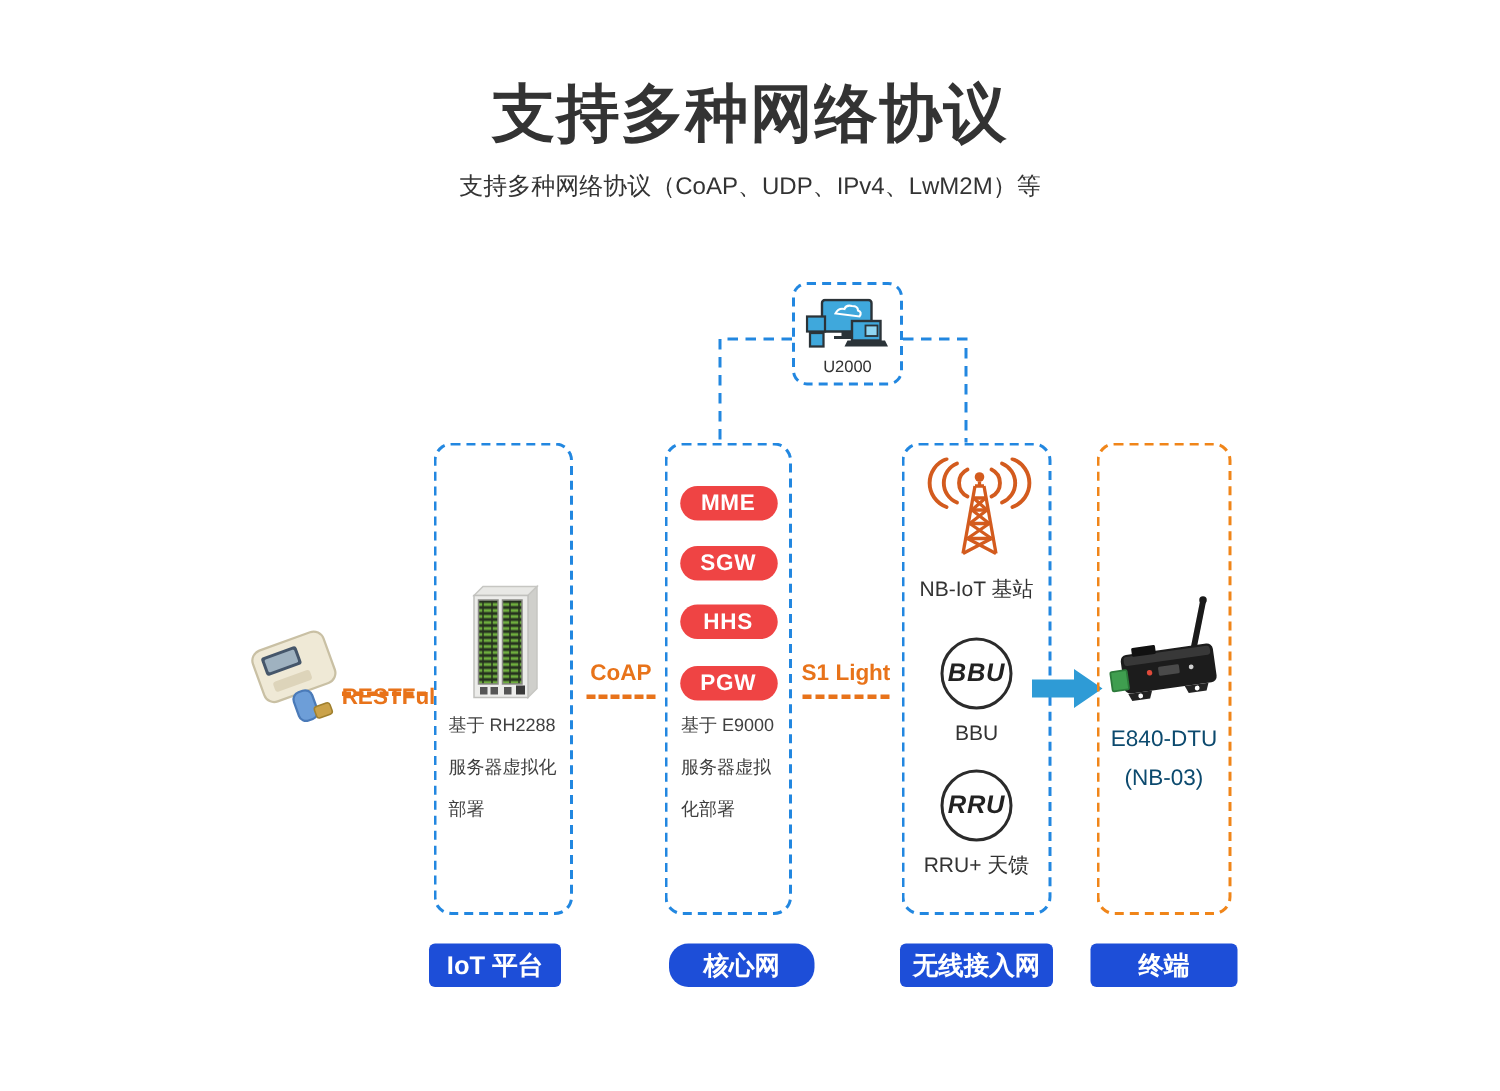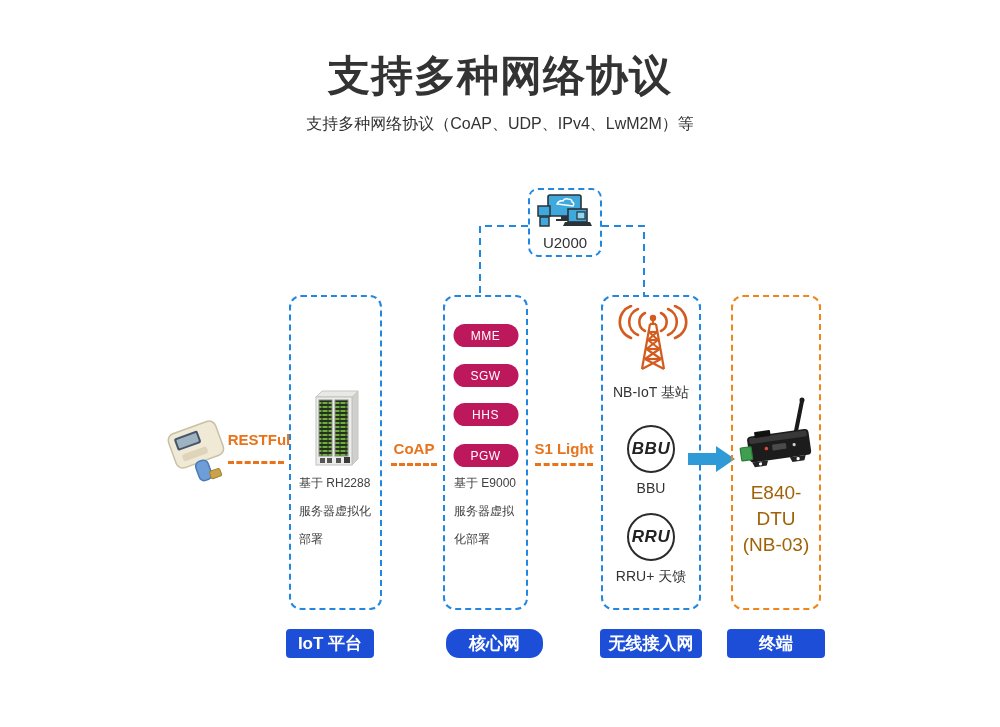--- a/index.html
+++ b/index.html
@@ -12,28 +12,28 @@
          font-size:16px;font-weight:500;color:#333;}
 
   .abs{position:absolute;}
 
   
   .dash-box{position:absolute;border:2px dashed #2287e0;border-radius:12px;box-sizing:border-box;}
   .dash-box.orange{border-color:#f08519;}
 
   .u2000-box{left:528px;top:188px;width:74px;height:69px;border-radius:10px;
              display:flex;flex-direction:column;align-items:center;justify-content:flex-end;padding-bottom:4px;}
-  .u2000-label{font-size:15px;color:#333;margin-top:2px;}
+  .u2000-label{font-size:11px;color:#333;margin-top:2px;}
 
   .box-caption{position:absolute;font-size:12px;color:#404040;line-height:28px;white-space:nowrap;}
   .caption-center{text-align:center;left:0;width:100%;}
 
   
   .pill{position:absolute;left:50%;transform:translateX(-50%);width:65px;height:23px;
-        background:#be185d;border-radius:12px;color:#fff;font-size:12px;font-weight:400;
+        background:#ef4444;border-radius:12px;color:#fff;font-size:15px;font-weight:700;
         display:flex;align-items:center;justify-content:center;letter-spacing:.5px;}
 
   
   .unit-circle{position:absolute;left:50%;transform:translateX(-50%);width:48px;height:48px;
         border:2px solid #2b2b2b;border-radius:50%;display:flex;align-items:center;justify-content:center;
         font-size:17px;font-weight:700;font-style:italic;color:#222;letter-spacing:.5px;box-sizing:border-box;}
   .circle-label{position:absolute;left:0;width:100%;text-align:center;font-size:14px;color:#333;}
 
   
   .link-label{position:absolute;color:#e8731a;font-size:15px;font-weight:600;text-align:center;}
@@ -81,21 +81,21 @@
         <rect x="8" y="10" width="50" height="36" rx="7" fill="#efe9d6" stroke="#c9c0a4" stroke-width="1.5"></rect>
         <rect x="14" y="15" width="25" height="13" rx="2" fill="#45566a"></rect>
         <rect x="16" y="17" width="21" height="9" rx="1" fill="#9fb2c0"></rect>
         <rect x="16" y="33" width="26" height="7" rx="2" fill="#ddd4ba"></rect>
         <rect x="25" y="45" width="13" height="20" rx="5" fill="#6d9ed8" stroke="#4a7ab8" stroke-width="1.5"></rect>
         <rect x="36" y="58" width="11" height="8" rx="2" fill="#caa24a" stroke="#a0802f" stroke-width="1"></rect>
       </g>
     </svg>
   </span>
 
-  <div class="link-label" style="left:224px;top:431px;width:70px;">RESTFul</div>
+  <div class="link-label" style="left:224px;top:456px;width:70px;">RESTFul</div>
   <div class="link-dash" style="left:228px;top:461px;width:56px;"></div>
 
   <div class="dash-box" style="left:289px;top:295px;width:93px;height:315px;">
     <span class="abs" style="left:19px;top:92px;">
       <svg width="54" height="82" viewBox="0 0 54 82">
         <defs>
           <pattern id="slots" width="6" height="4" patternUnits="userSpaceOnUse">
             <rect width="6" height="4" fill="#25301f"></rect>
             <rect x="0.5" y="1" width="5" height="2" fill="#6fae3e"></rect>
           </pattern>
@@ -190,21 +190,21 @@
           <rect x="36" y="51" width="14" height="6" rx="1" fill="#4a4a4a"></rect>
           <circle cx="30" cy="54" r="1.8" fill="#e04a3a"></circle>
           <circle cx="58" cy="54" r="1.6" fill="#cfcfcf"></circle>
           <polygon points="14,66 30,66 28,71 16,71" fill="#232323"></polygon>
           <polygon points="52,66 68,66 66,71 54,71" fill="#232323"></polygon>
           <circle cx="22" cy="68.5" r="1.6" fill="#fff"></circle>
           <circle cx="60" cy="68.5" r="1.6" fill="#fff"></circle>
         </g>
       </svg>
     </span>
-    <div class="caption-center abs" style="top:183px;font-size:19px;color:#a16207;line-height:26px;">
+    <div class="caption-center abs" style="top:183px;font-size:15px;color:#0c4a6e;line-height:26px;">
       <div>E840-DTU</div>
       <div>(NB-03)</div>
     </div>
   </div>
 
   <div class="footer-btn" style="left:286px;width:88px;">IoT 平台</div>
   <div class="footer-btn" style="left:446px;width:97px;border-radius:13px;">核心网</div>
   <div class="footer-btn" style="left:600px;width:102px;">无线接入网</div>
   <div class="footer-btn" style="left:727px;width:98px;">终端</div>
 

